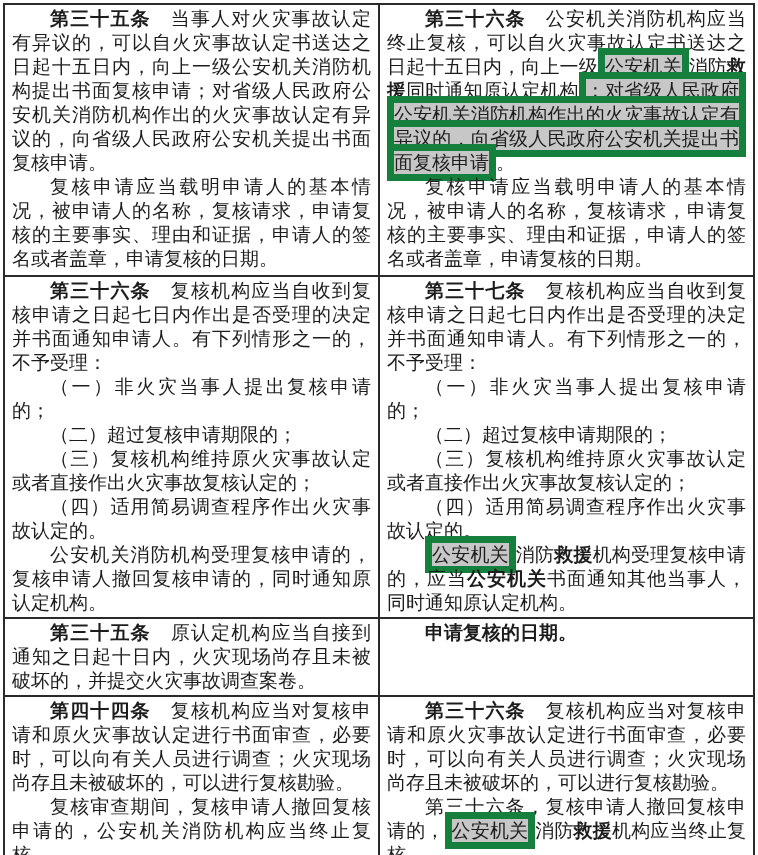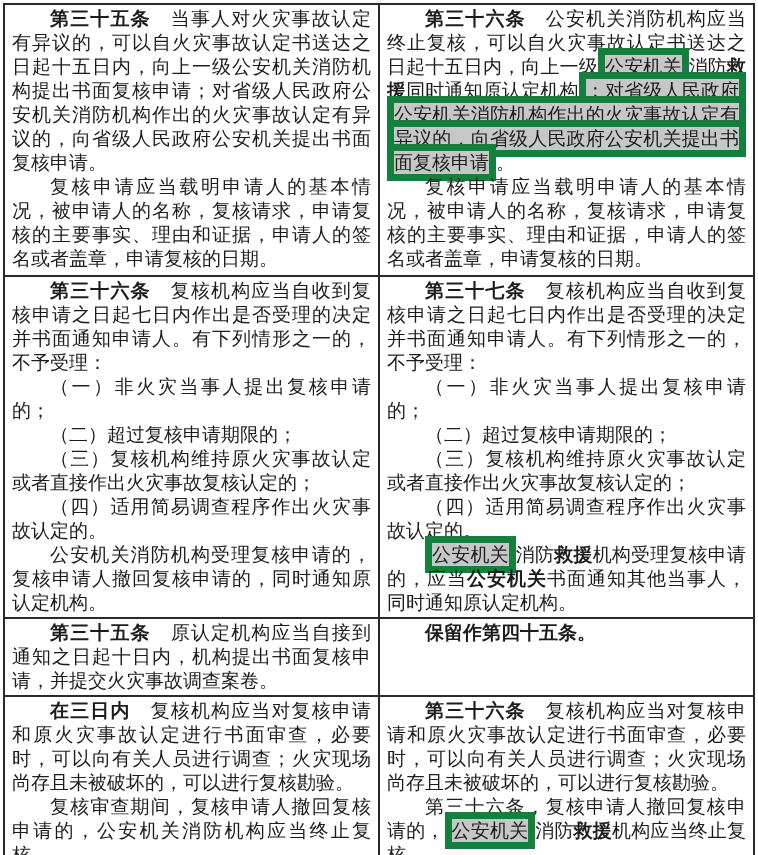--- a/index.html
+++ b/index.html
@@ -73,29 +73,29 @@
         <p class="para"><span class="b">第三十七条</span><span>　复核机构应当自收到复核申请之日起七日内作出是否受理的决定并书面通知申请人。有下列情形之一的，不予受理：</span></p>
         <p class="para"><span>（一）非火灾当事人提出复核申请的；</span></p>
         <p class="para"><span>（二）超过复核申请期限的；</span></p>
         <p class="para"><span>（三）复核机构维持原火灾事故认定或者直接作出火灾事故复核认定的；</span></p>
         <p class="para"><span>（四）适用简易调查程序作出火灾事故认定的。</span></p>
         <p class="para"><span class="hl">公安机关</span><span>消防</span><span class="b">救援</span><span>机构受理复核申请的，应当</span><span class="b">公安机关</span><span>书面通知其他当事人，同时通知原认定机构。</span></p>
       </td>
     </tr>
     <tr class="r3">
       <td>
-        <p class="para"><span class="b">第三十五条</span><span>　原认定机构应当自接到通知之日起十日内，机构提出书面复核申请，并提交火灾事故调查案卷。</span></p>
+        <p class="para"><span class="b">第三十五条</span><span>　原认定机构应当自接到通知之日起十日内，火灾现场尚存且未被破坏的，并提交火灾事故调查案卷。</span></p>
       </td>
       <td>
-        <p class="para"><span class="b">保留作第四十五条。</span></p>
+        <p class="para"><span class="b">申请复核的日期。</span></p>
       </td>
     </tr>
     <tr class="r4">
       <td>
-        <p class="para"><span class="b">在三日内</span><span>　复核机构应当对复核申请和原火灾事故认定进行书面审查，必要时，可以向有关人员进行调查；火灾现场尚存且未被破坏的，可以进行复核勘验。</span></p>
+        <p class="para"><span class="b">第四十四条</span><span>　复核机构应当对复核申请和原火灾事故认定进行书面审查，必要时，可以向有关人员进行调查；火灾现场尚存且未被破坏的，可以进行复核勘验。</span></p>
         <p class="para"><span>复核审查期间，复核申请人撤回复核申请的，公安机关消防机构应当终止复核。</span></p>
       </td>
       <td>
         <p class="para"><span class="b">第三十六条</span><span>　复核机构应当对复核申请和原火灾事故认定进行书面审查，必要时，可以向有关人员进行调查；火灾现场尚存且未被破坏的，可以进行复核勘验。</span></p>
         <p class="para"><span>第三十六条，复核申请人撤回复核申请的，</span><span class="hl">公安机关</span><span>消防</span><span class="b">救援</span><span>机构应当终止复核。</span></p>
       </td>
     </tr>
   </tbody>
     </table>
 </div>

